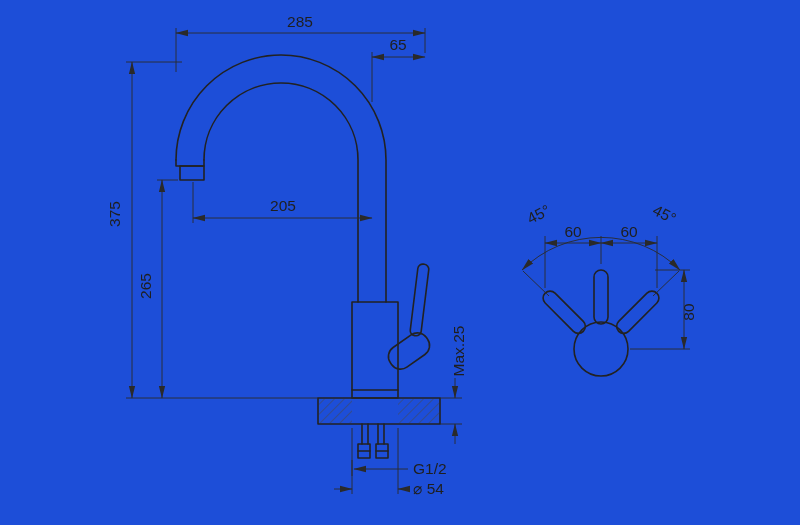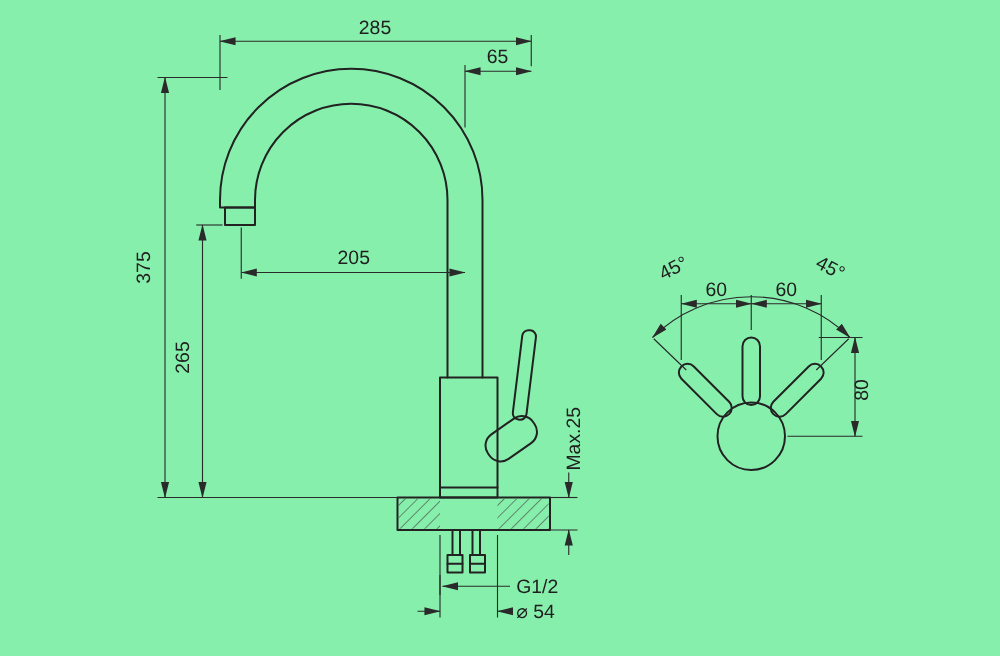--- a/index.html
+++ b/index.html
@@ -1,17 +1,17 @@
 <!DOCTYPE html>
 <html><head>
 <meta charset="utf-8">
 <style>
   html,body{margin:0;padding:0;background:#ffffff;}
   .canvas{
-    width:800px;height:525px;background:#86efac;position:relative;overflow:hidden;
+    width:800px;height:525px;background:#1d4ed8;position:relative;overflow:hidden;
     font-family:"Liberation Sans", sans-serif;
     text-decoration:underline;
   }
   svg{display:block;}
   .obj{stroke:#222222;stroke-width:1.6;fill:none;stroke-linecap:round;stroke-linejoin:round;}
   .dim{stroke:#2a2a2a;stroke-width:0.9;fill:none;}
   .hatched{stroke:none;}
   text{
     font-family:"Liberation Sans", sans-serif;
     font-size:15.5px;

